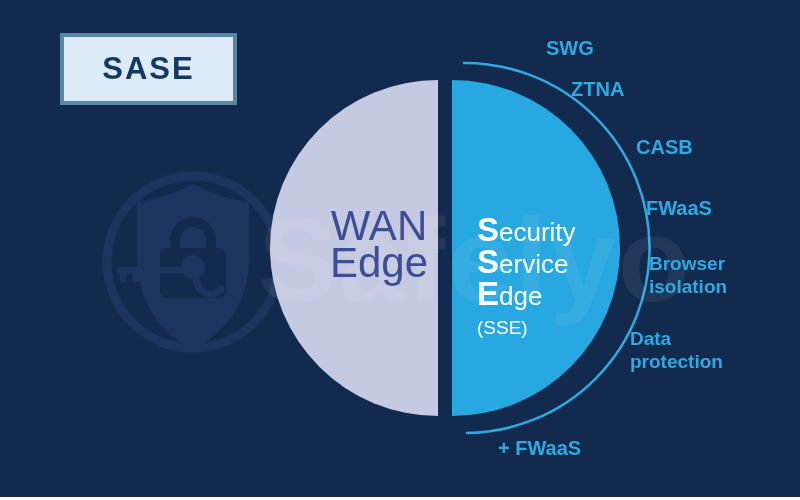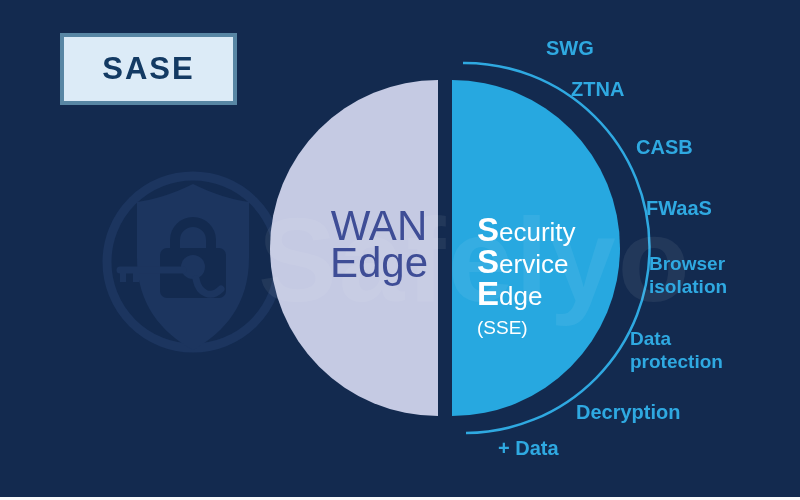--- a/index.html
+++ b/index.html
@@ -82,17 +82,16 @@
   </div>
 
   <div class="comp" style="left:498px;top:37px;margin-left:48px;">SWG</div>
   <div class="comp" style="left:571px;top:78px;">ZTNA</div>
   <div class="comp" style="left:616px;top:136px;margin-left:20px;">CASB</div>
   <div class="comp" style="left:646px;top:197px;">FWaaS</div>
   <div class="comp small" style="left:649px;top:252px;">Browser
 isolation</div>
   <div class="comp small" style="left:630px;top:327px;">Data
 protection</div>
-  <div class="comp" style="left:576px;top:401px;">Decryption</div>
-  <div class="comp" style="left:498px;top:437px;">+ Data</div>
+  <div class="comp" style="left:498px;top:437px;">+ FWaaS</div>
 
   <div class="bottom-strip"></div>
 </div>
 
 </body></html>

